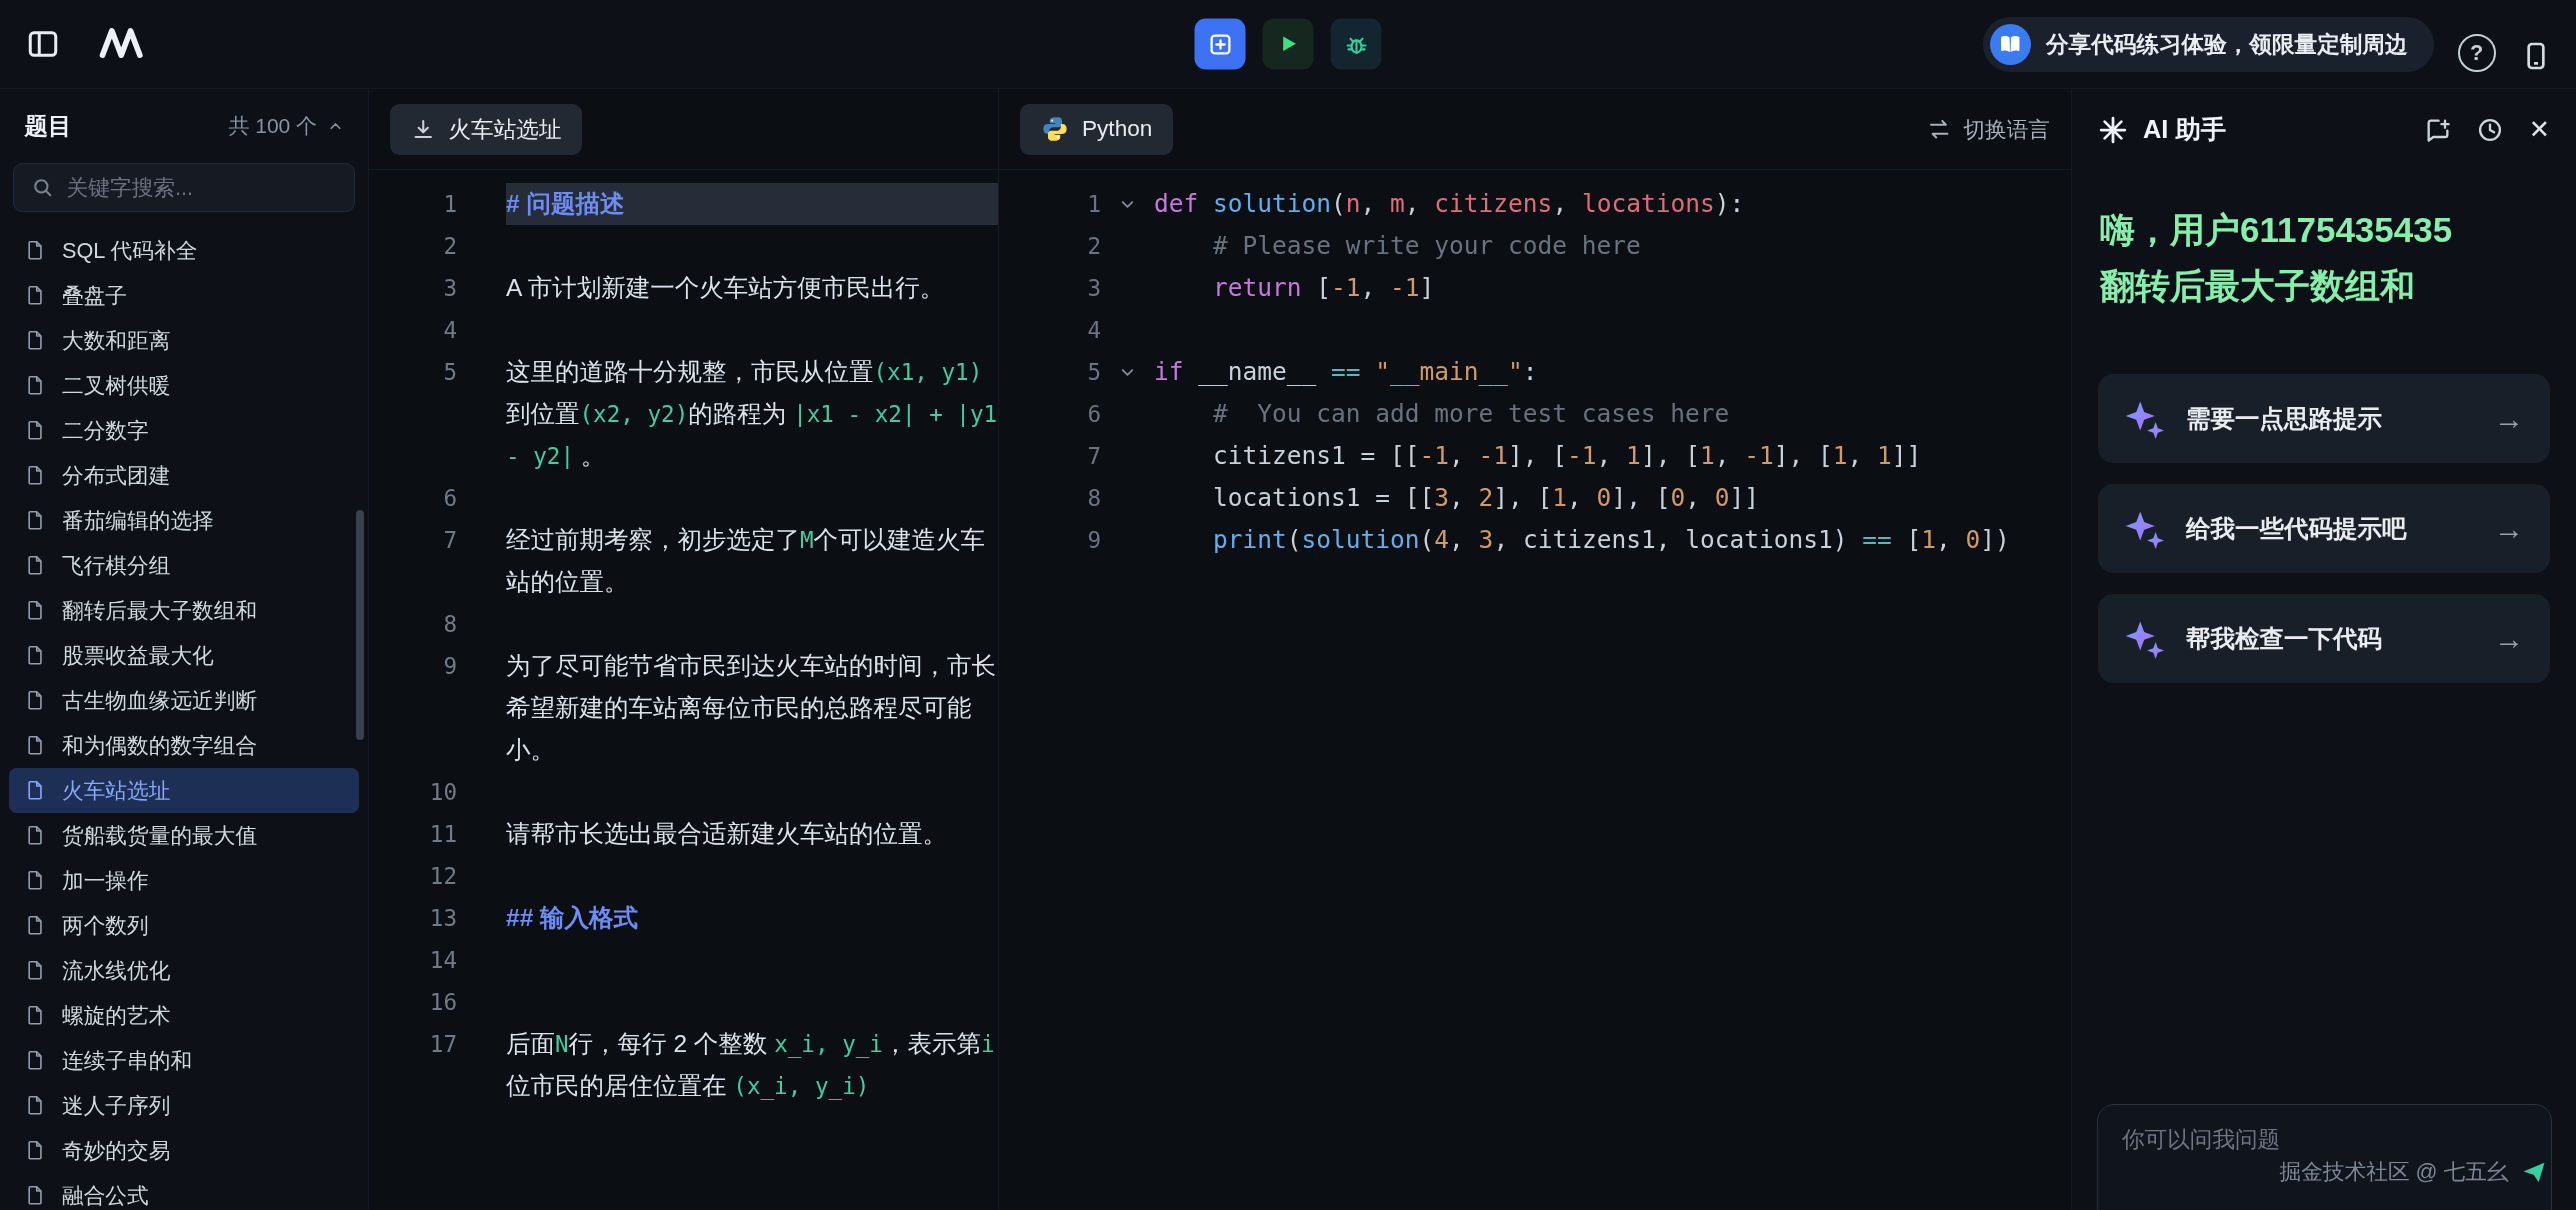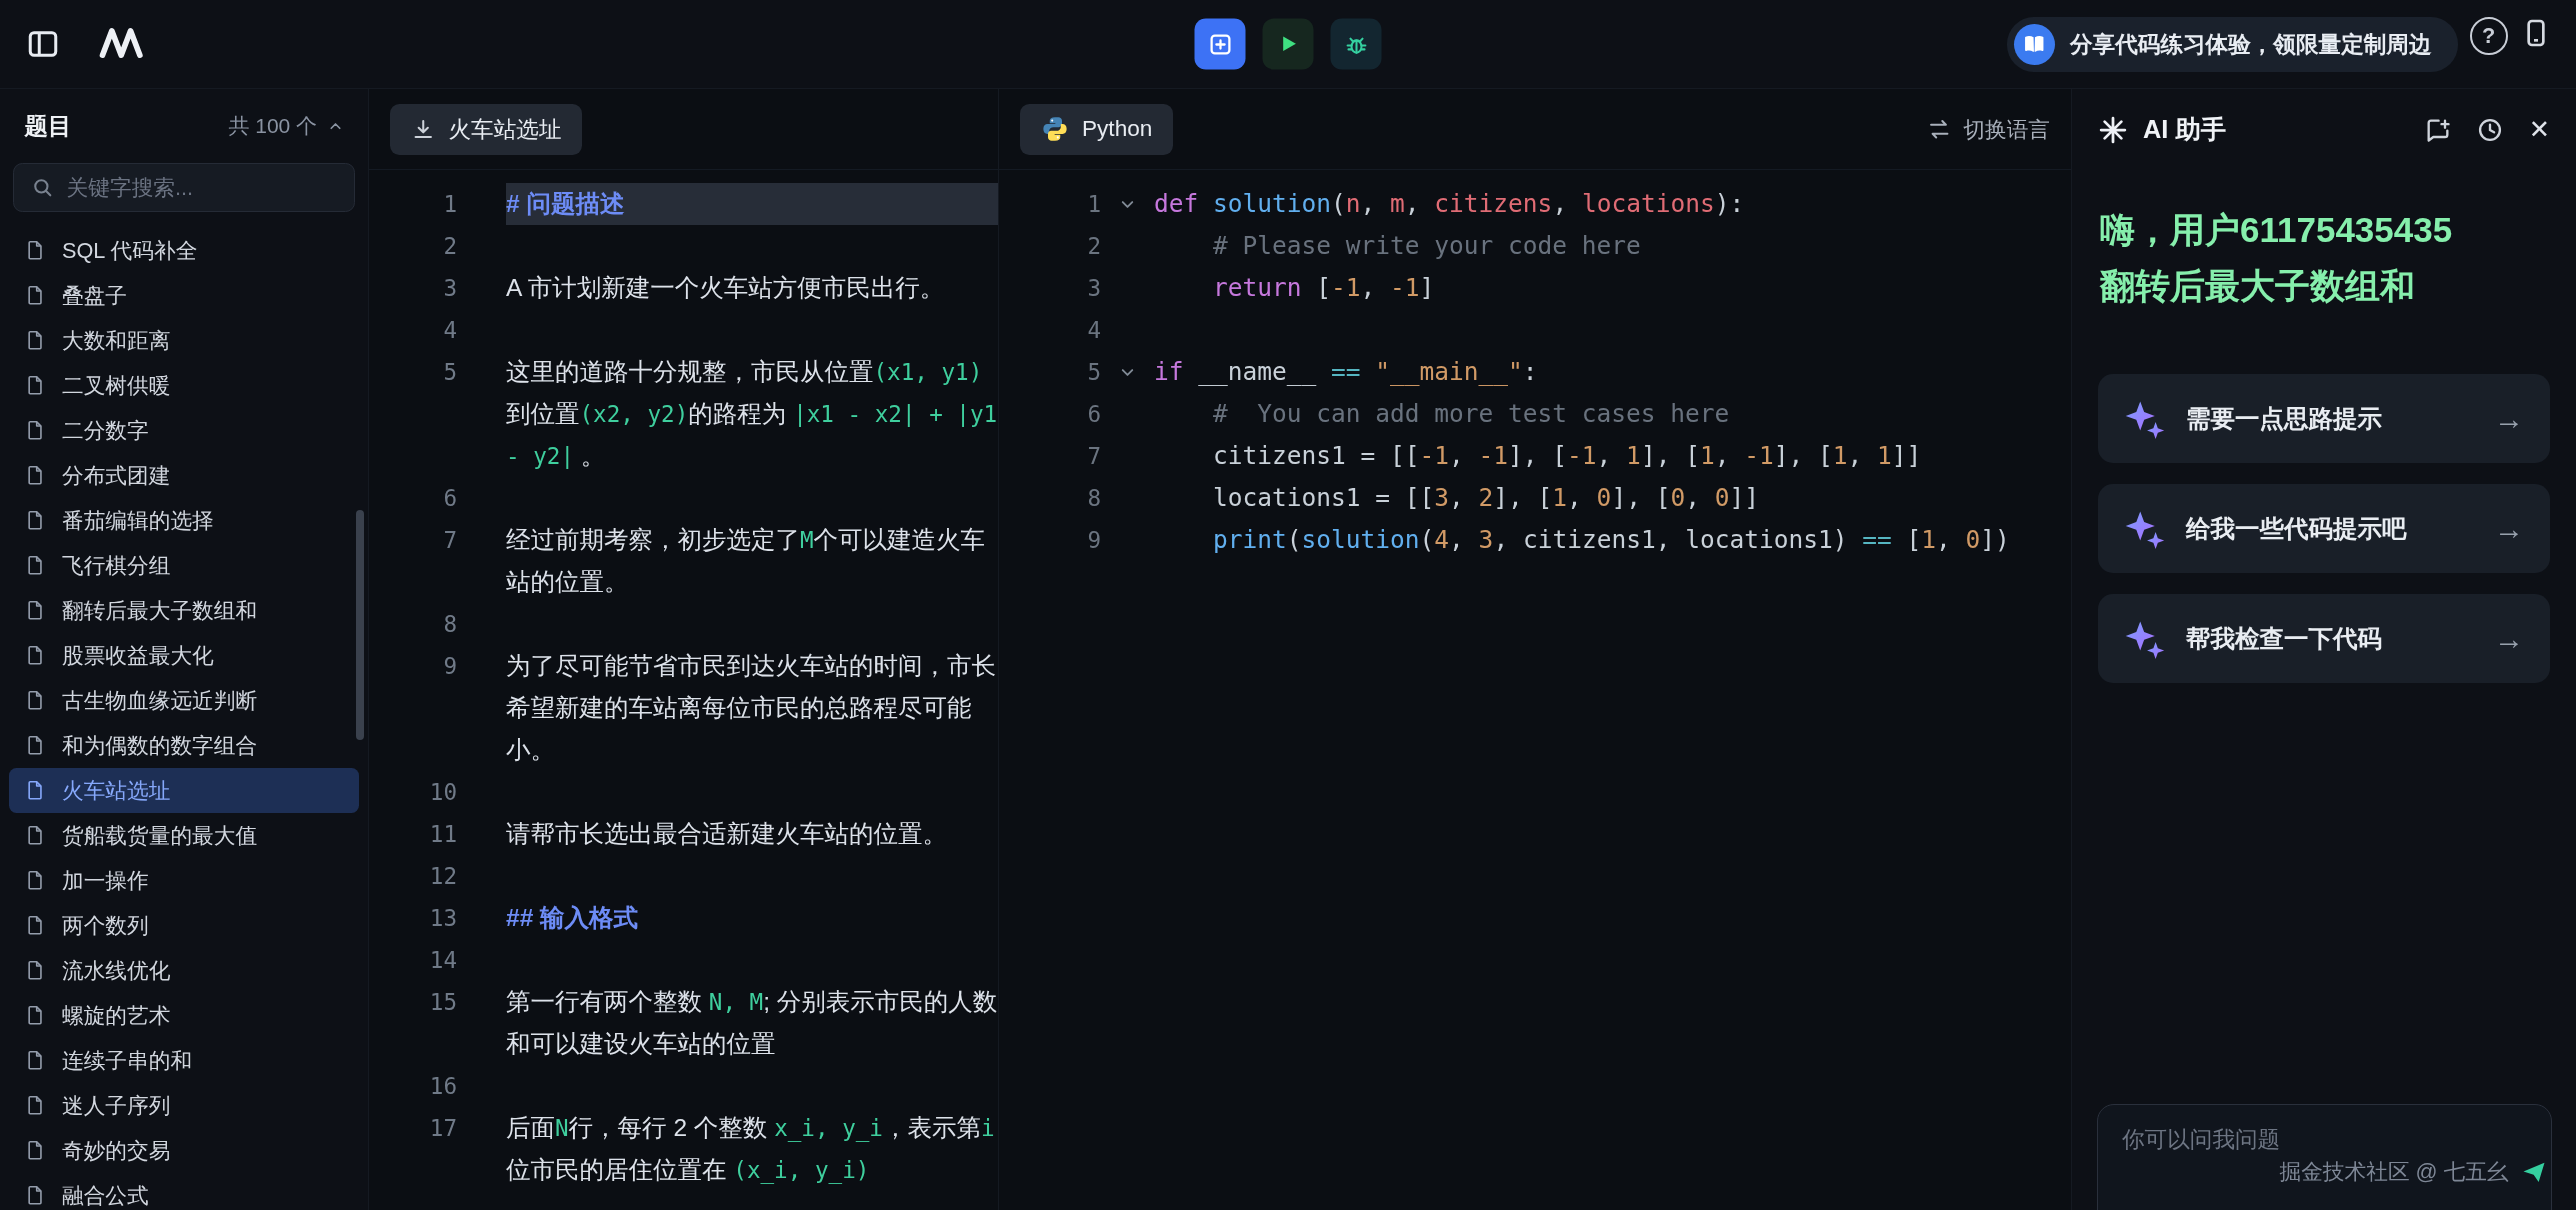--- a/index.html
+++ b/index.html
@@ -9,21 +9,21 @@
 
 
 .topbar{height:89px;flex:0 0 89px;display:flex;align-items:center;padding:0 24.5px;background:#0d1016;border-bottom:0.9px solid #151a22;position:relative}
 .tb-left{display:flex;align-items:center;gap:34px}
 .icon-btn{background:none;border:none;cursor:pointer;display:flex;align-items:center}
 .tb-center{position:absolute;left:50%;top:50%;transform:translate(-50%,-50%);display:flex;gap:17px}
 .tb-btn{width:51px;height:51px;border-radius:11.3px;border:none;display:flex;align-items:center;justify-content:center;cursor:pointer}
 .tb-btn.add{background:#3d72f5}
 .tb-btn.run{background:#16271f}
 .tb-btn.debug{background:#132630}
-.tb-right{margin-left:auto;display:flex;align-items:flex-start;gap:12px}
+.tb-right{margin-left:auto;display:flex;align-items:flex-end;gap:24px}
 .promo-pill{height:55px;border-radius:27px;background:#1a212c;display:flex;align-items:center;gap:15px;padding:0 26px 0 7.5px;cursor:pointer}
 .promo-icon{width:41px;height:41px;border-radius:50%;background:#3b7bf0;display:flex;align-items:center;justify-content:center}
 .promo-text{font-size:22.6px;color:#e9edf3;font-weight:600;white-space:nowrap}
 .help-circle{width:38px;height:38px;border-radius:50%;border:2.8px solid #c8cdd6;color:#c8cdd6;font-size:21.7px;font-weight:700;display:flex;align-items:center;justify-content:center;cursor:pointer}
 .device{display:flex;cursor:pointer}
 
 
 .main{flex:1;display:flex;min-height:0}
 
 
@@ -448,24 +448,20 @@
           </div>
           <div class="md-row">
             <div class="md-ln">13</div>
             <div class="md-body"><span class="md-h">## 输入格式</span></div>
           </div>
           <div class="md-row">
             <div class="md-ln">14</div>
             <div class="md-body">&nbsp;</div>
           </div>
           <div class="md-row">
-            <div class="md-ln">15</div>
-            <div class="md-body"><span class="md-t">第一行有两个整数 </span><span class="md-c">N, M</span><span class="md-t">; 分别表示市民的人数和可以建设火车站的位置</span></div>
-          </div>
-          <div class="md-row">
             <div class="md-ln">16</div>
             <div class="md-body">&nbsp;</div>
           </div>
           <div class="md-row">
             <div class="md-ln">17</div>
             <div class="md-body"><span class="md-t">后面</span><span class="md-c">N</span><span class="md-t">行，每行 2 个整数 </span><span class="md-c">x_i, y_i</span><span class="md-t">，表示第</span><span class="md-c">i</span><span class="md-t">位市民的居住位置在 </span><span class="md-c">(x_i, y_i)</span></div>
           </div>
         </div>
     </section>
 

